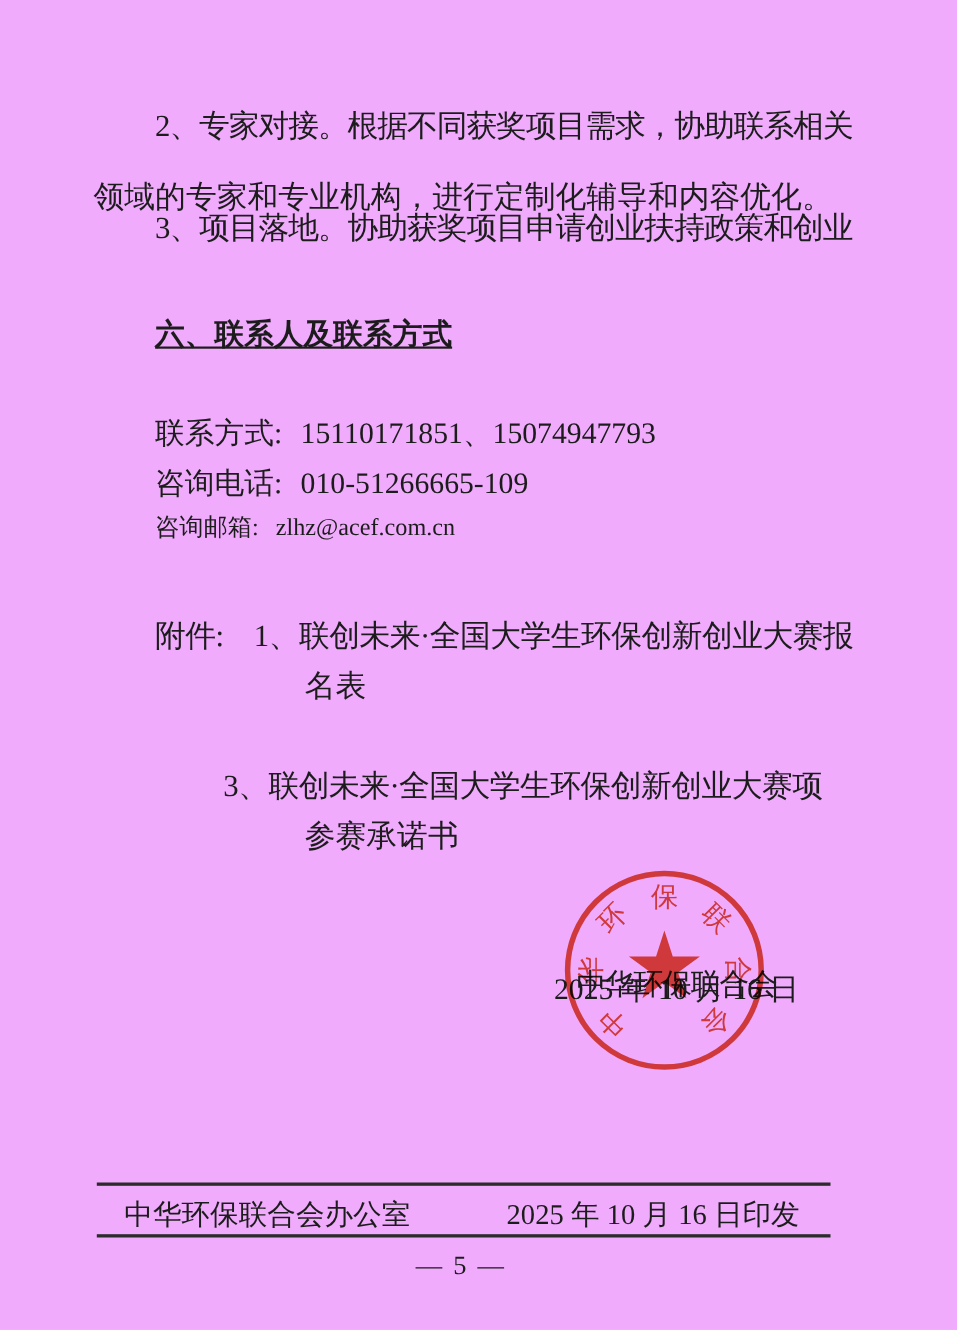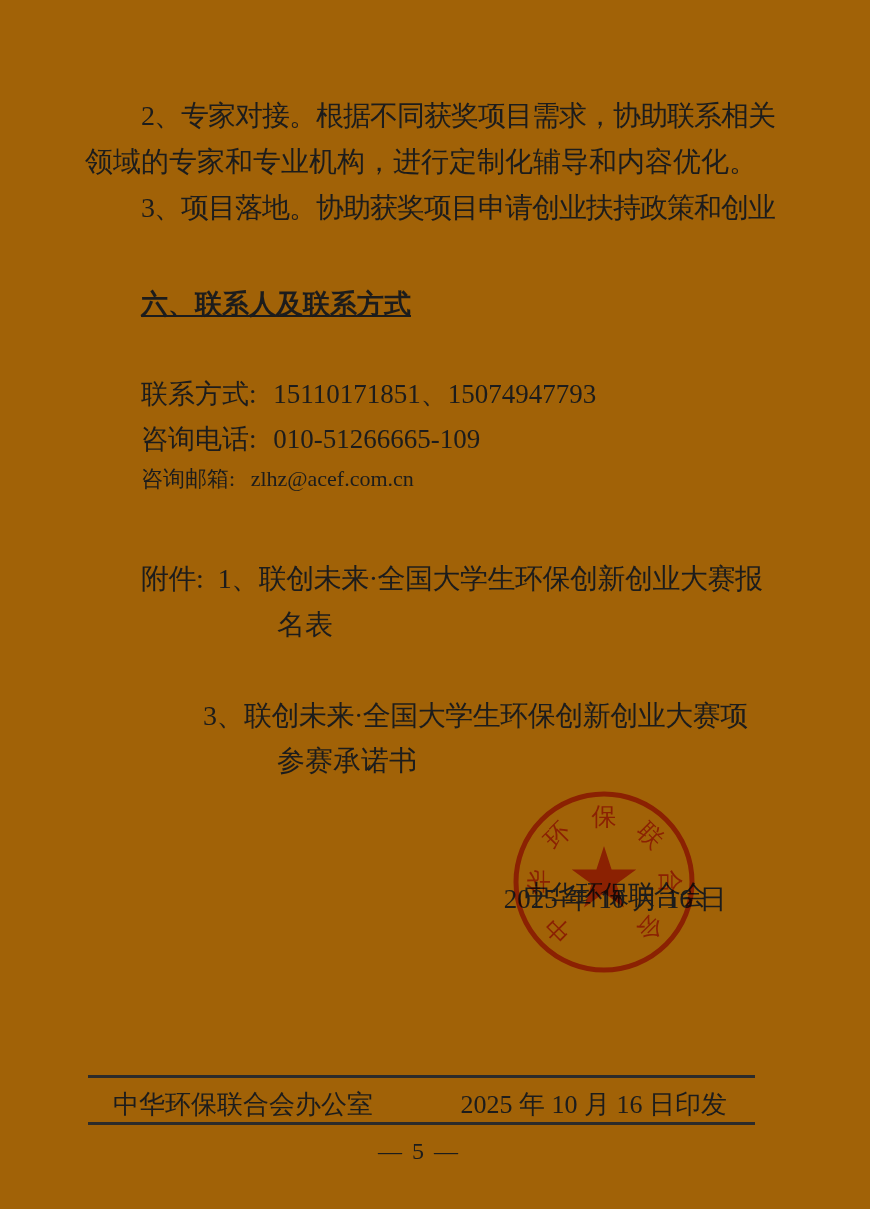--- a/index.html
+++ b/index.html
@@ -1,47 +1,47 @@
 <!DOCTYPE html>
 <html><head>
 <meta charset="utf-8">
 <style>
   html,body{margin:0;padding:0;background:#e8e8e8;}
   .page{
     position:relative;width:870px;height:1209px;margin:0 auto;
-    background:#a16207;color:#1c1c1c;overflow:hidden;
+    background:#f0abfc;color:#1c1c1c;overflow:hidden;
     font-family:"Liberation Serif","DejaVu Serif",serif;
   }
   .line{position:absolute;font-size:28px;line-height:1.15;white-space:nowrap;}
   .tight{letter-spacing:-1px;}
   .semi{letter-spacing:-0.5px;}
   .heading{
     font-family:"Liberation Sans","DejaVu Sans",sans-serif;
     font-weight:700;font-size:27px;
   }
   .contact-label{display:inline-block;}
   .contact-value{display:inline-block;margin-left:10px;}
   .att-label{display:inline-block;}
-  .att-text{display:inline-block;margin-left:8px;}
+  .att-text{display:inline-block;margin-left:21px;}
   .sig{position:absolute;text-align:center;font-size:27px;white-space:nowrap;z-index:2;}
   .seal{
     position:absolute;left:494px;top:772px;width:220px;height:220px;
     mix-blend-mode:multiply;opacity:0.92;z-index:3;
   }
   .footer-rule{position:absolute;left:88px;width:667px;height:3px;background:#2b2b2b;}
   .footer-text{position:absolute;font-size:26px;white-space:nowrap;}
   .page-number{position:absolute;left:0;width:838px;text-align:center;font-size:24px;letter-spacing:2px;}
 </style>
 </head>
 <body>
 
 <div class="page">
 
   <div class="line tight" style="left:141px;top:100px;">2、专家对接。根据不同获奖项目需求，协助联系相关</div>
-  <div class="line" style="left:85px;top:146px;">领域的专家和专业机构，进行定制化辅导和内容优化。</div>
+  <div class="line" style="left:85px;top:164px;">领域的专家和专业机构，进行定制化辅导和内容优化。</div>
   <div class="line tight" style="left:141px;top:192px;">3、项目落地。协助获奖项目申请创业扶持政策和创业</div>
 
   <div class="line heading" style="left:141px;top:289px;text-decoration:underline;">六、联系人及联系方式</div>
 
   <div class="line" style="left:141px;top:379px;font-size:27px;">
     <span class="contact-label">联系方式:</span>
     <span class="contact-value">15110171851、15074947793</span>
   </div>
   <div class="line" style="left:141px;top:424px;font-size:27px;">
     <span class="contact-label">咨询电话:</span>

